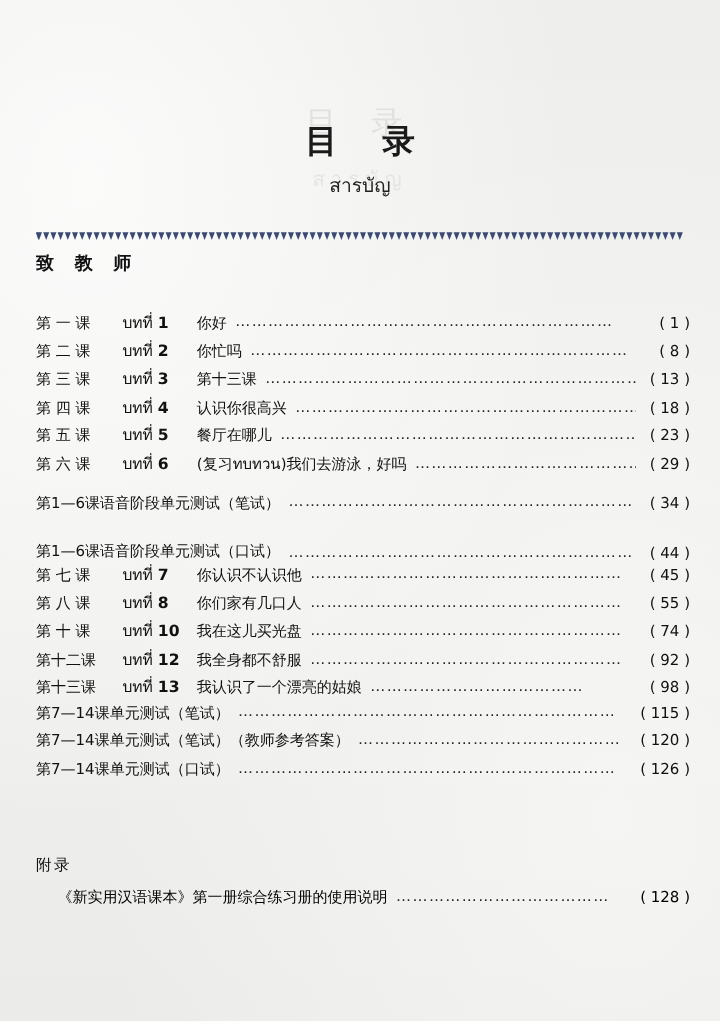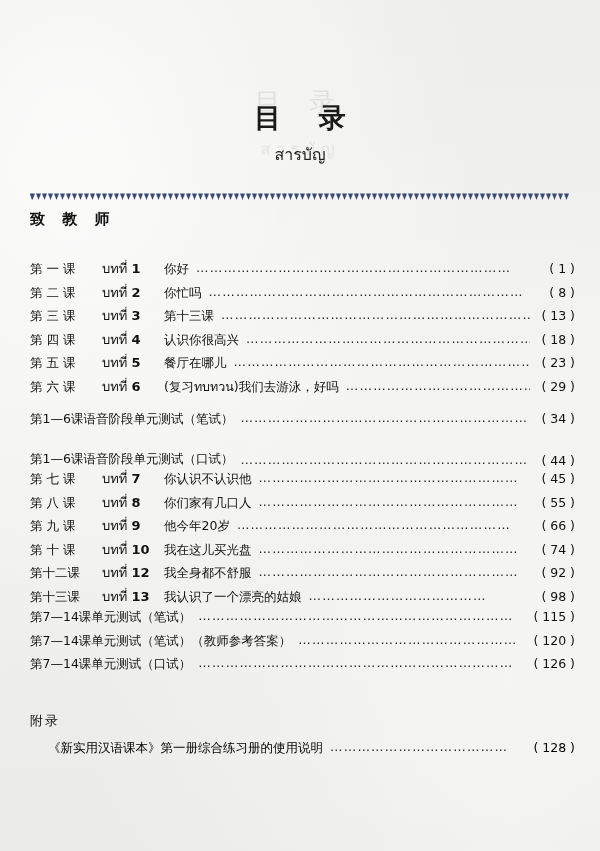--- a/index.html
+++ b/index.html
@@ -362,27 +362,20 @@
       <span class="c-page">( 45 )</span>
     </div>
     <div class="row">
       <span class="c-lesson">第 八 课</span>
       <span class="c-th"><span>บทที่</span> <b>8</b></span>
       <span class="c-title">你们家有几口人</span>
       <span class="dots">…………………………………………………</span>
       <span class="c-page">( 55 )</span>
     </div>
     <div class="row">
-      <span class="c-lesson">第 九 课</span>
-      <span class="c-th"><span>บทที่</span> <b>9</b></span>
-      <span class="c-title">他今年20岁</span>
-      <span class="dots">……………………………………………………</span>
-      <span class="c-page">( 66 )</span>
-    </div>
-    <div class="row">
       <span class="c-lesson">第 十 课</span>
       <span class="c-th"><span>บทที่</span> <b>10</b></span>
       <span class="c-title">我在这儿买光盘</span>
       <span class="dots">…………………………………………………</span>
       <span class="c-page">( 74 )</span>
     </div>
     <div class="row">
       <span class="c-lesson">第十二课</span>
       <span class="c-th"><span>บทที่</span> <b>12</b></span>
       <span class="c-title">我全身都不舒服</span>

